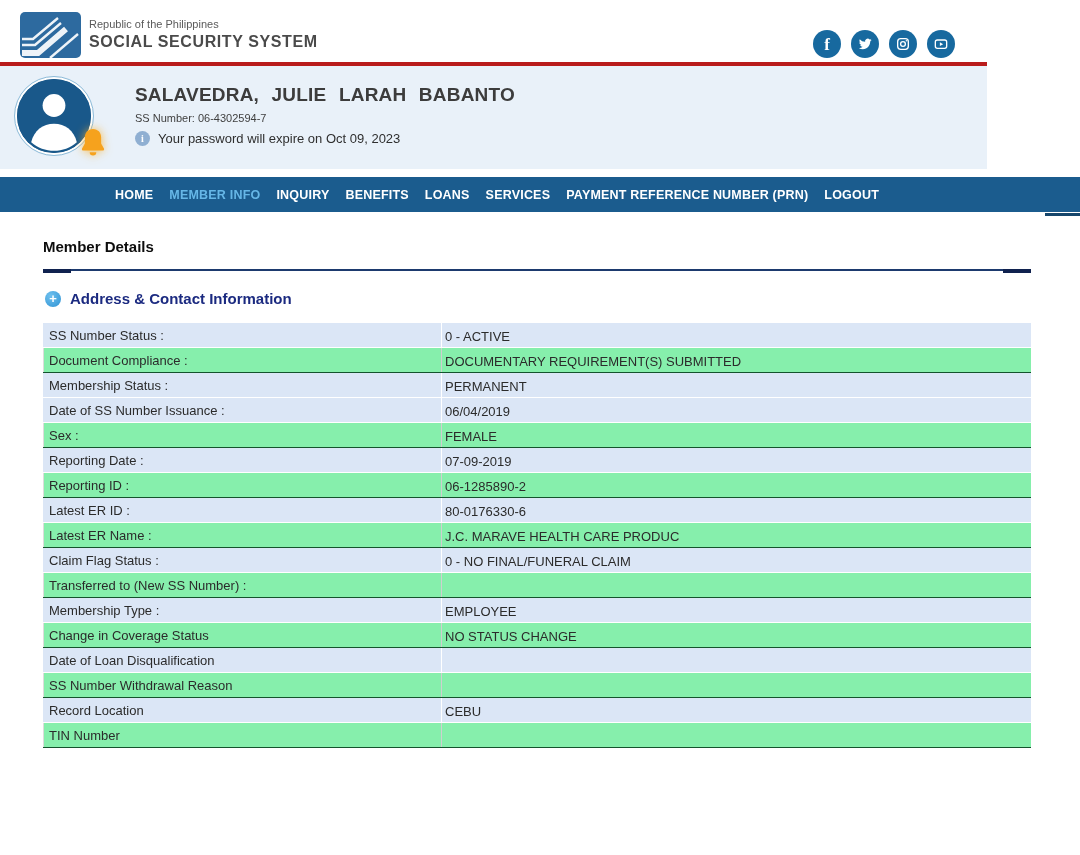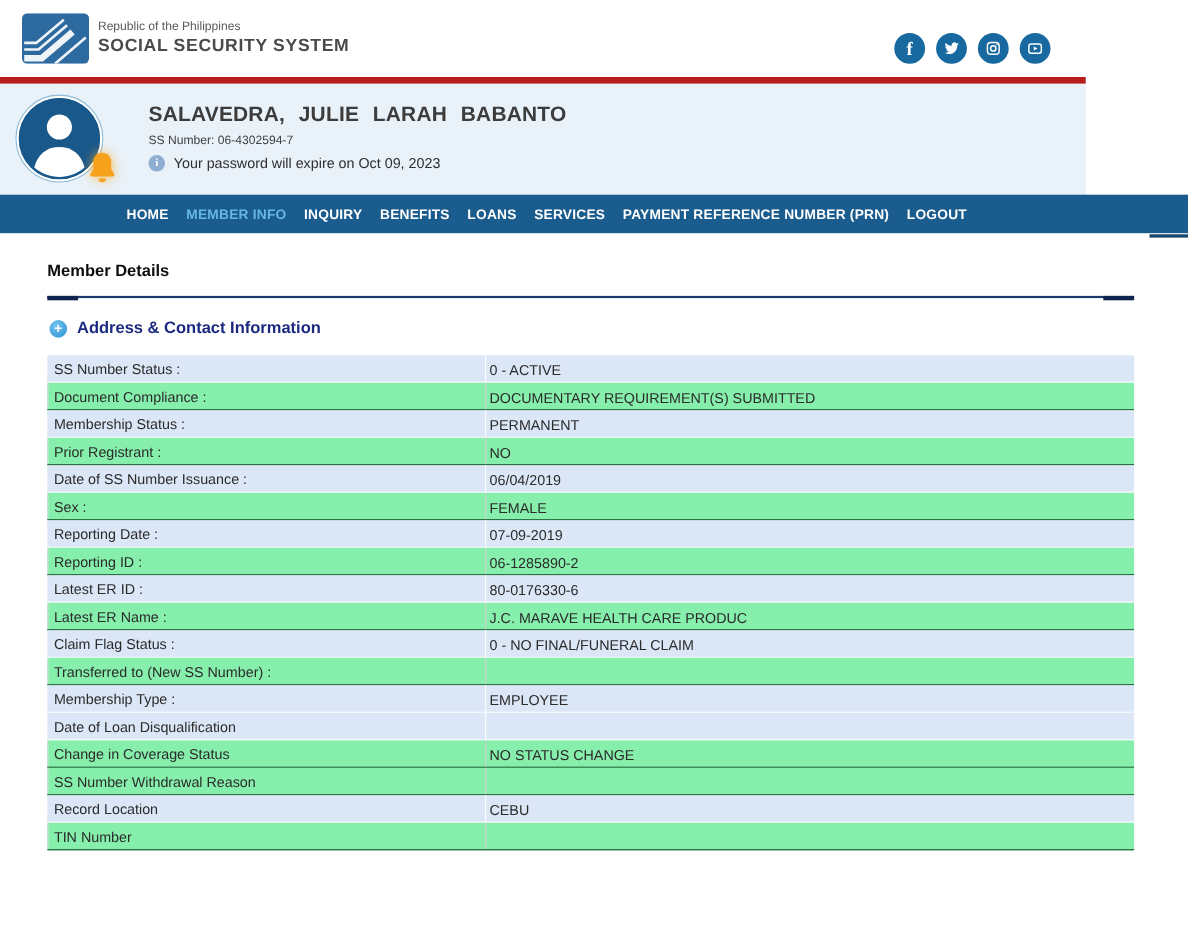--- a/index.html
+++ b/index.html
@@ -19,22 +19,22 @@
   .brand-text { margin-left:8px; line-height:1.15; }
   .tagline { font-size:11px; color:#5a5a5a; }
   .orgname { font-size:16px; font-weight:bold; color:#4a4a4a; letter-spacing:.6px; margin-top:2px; }
   .social { display:flex; gap:10px; padding-right:32px; margin-top:18px; }
   .soc { width:28px; height:28px; border-radius:50%; background:#17699f; display:flex;
          align-items:center; justify-content:center; cursor:pointer; }
   .soc svg { width:16px; height:16px; display:block; }
   .fb-glyph { color:#fff; font-weight:bold; font-size:17px; line-height:1; font-family:"Liberation Serif", serif; }
 
   
-  .member-band { position:absolute; left:0; top:70px; width:987px; height:107px; background:#e9f1f9;
-                 border-top:6px solid #b91c1c; display:flex; }
+  .member-band { position:absolute; left:0; top:62px; width:987px; height:107px; background:#e9f1f9;
+                 border-top:4px solid #b91c1c; display:flex; }
   .avatar-wrap { position:relative; margin:11px 0 0 15px; width:92px; height:86px; }
   .avatar { width:78px; height:78px; border-radius:50%; background:#19588a;
             border:2px solid #ffffff; outline:1px solid #8ebcd9; overflow:hidden; }
   .avatar svg { width:100%; height:100%; display:block; }
   .bell { position:absolute; left:60px; top:48px; width:36px; height:36px;
           filter:drop-shadow(0 0 5px rgba(250,176,43,.85)); }
   .member-text { margin:18px 0 0 28px; }
   .member-name { font-size:19px; font-weight:bold; color:#3c3c3c; letter-spacing:.2px; word-spacing:7px; }
   .member-ss { font-size:11px; color:#3f3f3f; margin-top:6px; }
   .pw-row { display:flex; align-items:center; margin-top:7px; }
@@ -182,24 +182,20 @@
           <div class="tvalue">0 - ACTIVE</div>
         </div>
         <div class="trow white">
           <div class="tlabel">Document Compliance :</div>
           <div class="tvalue">DOCUMENTARY REQUIREMENT(S) SUBMITTED</div>
         </div>
         <div class="trow blue">
           <div class="tlabel">Membership Status :</div>
           <div class="tvalue">PERMANENT</div>
         </div>
-        <div class="trow white">
-          <div class="tlabel">Prior Registrant :</div>
-          <div class="tvalue">NO</div>
-        </div>
         <div class="trow blue">
           <div class="tlabel">Date of SS Number Issuance :</div>
           <div class="tvalue">06/04/2019</div>
         </div>
         <div class="trow white">
           <div class="tlabel">Sex :</div>
           <div class="tvalue">FEMALE</div>
         </div>
         <div class="trow blue">
           <div class="tlabel">Reporting Date :</div>
@@ -222,28 +218,28 @@
           <div class="tvalue">0 - NO FINAL/FUNERAL CLAIM</div>
         </div>
         <div class="trow white">
           <div class="tlabel">Transferred to (New SS Number) :</div>
           <div class="tvalue"></div>
         </div>
         <div class="trow blue">
           <div class="tlabel">Membership Type :</div>
           <div class="tvalue">EMPLOYEE</div>
         </div>
-        <div class="trow blue">
-          <div class="tlabel">Date of Loan Disqualification</div>
-          <div class="tvalue"></div>
-        </div>
         <div class="trow white">
           <div class="tlabel">Change in Coverage Status</div>
           <div class="tvalue">NO STATUS CHANGE</div>
         </div>
+        <div class="trow blue">
+          <div class="tlabel">Date of Loan Disqualification</div>
+          <div class="tvalue"></div>
+        </div>
         <div class="trow white">
           <div class="tlabel">SS Number Withdrawal Reason</div>
           <div class="tvalue"></div>
         </div>
         <div class="trow blue">
           <div class="tlabel">Record Location</div>
           <div class="tvalue">CEBU</div>
         </div>
         <div class="trow white">
           <div class="tlabel">TIN Number</div>

